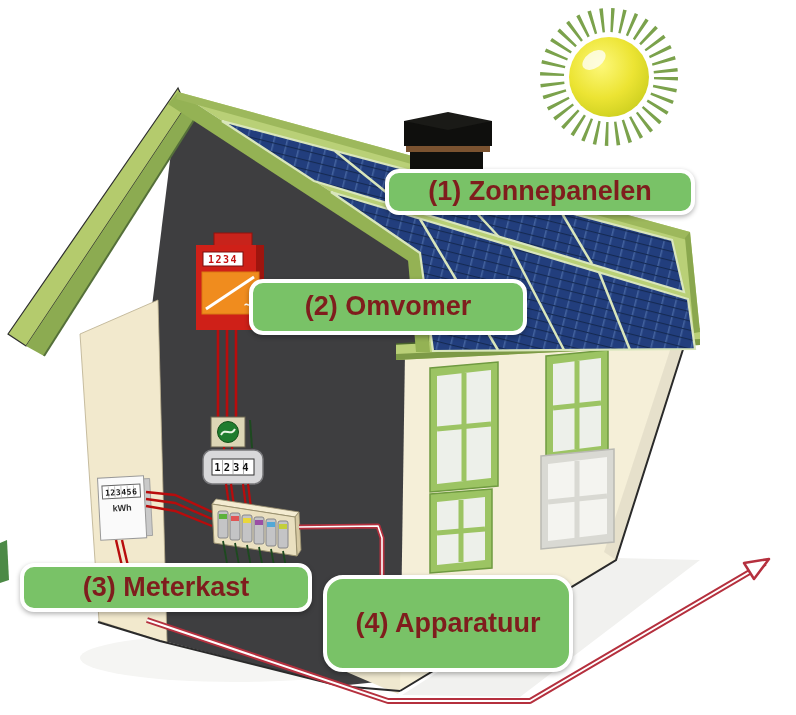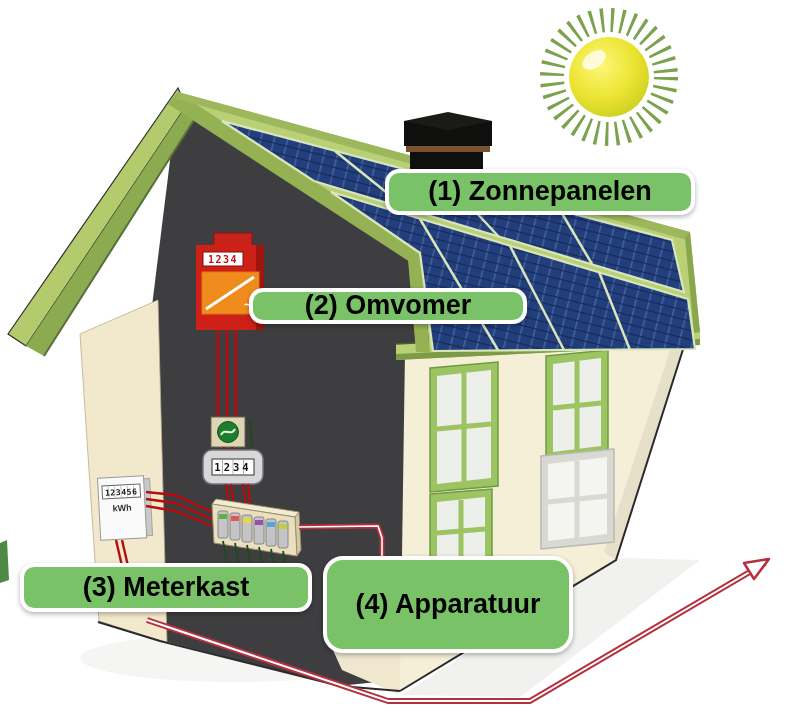--- a/index.html
+++ b/index.html
@@ -5,33 +5,33 @@
   html,body{margin:0;padding:0;background:#ffffff;}
   #stage{position:relative;width:796px;height:715px;overflow:hidden;background:#ffffff;
          font-family:"Liberation Sans", sans-serif;}
   #stage svg{position:absolute;left:0;top:0;}
   .callout{
     position:absolute;
     background:#79c267;
     border:4px solid #ffffff;
     border-radius:14px;
     box-shadow:0 2px 5px rgba(0,0,0,.30);
-    color:#000000;
+    color:#7f1d1d;
     font-weight:bold;
     font-size:27px;
     line-height:1.3;
     display:flex;
     flex-direction:column;
     align-items:center;
     justify-content:center;
     text-align:right;
     box-sizing:border-box;
     white-space:nowrap;
   }
-  #label4{border-radius:20px;}
+  #label4{border-radius:20px;margin-top:19px;}
   .digits{font-family:"DejaVu Sans Mono", monospace;font-weight:bold;}
 </style>
 </head>
 <body>
 
 <div id="stage">
 
 <svg width="796" height="715" viewBox="0 0 796 715">
   <defs>
     <radialGradient id="sunGrad" cx="40%" cy="35%" r="75%">
@@ -229,21 +229,21 @@
     <polyline points="147,620 388,701 530,701 765,563" fill="none" stroke="#b5303e" stroke-width="6" stroke-linejoin="round"></polyline>
     <polyline points="147,620 388,701 530,701 765,563" fill="none" stroke="#ffffff" stroke-width="2" stroke-linejoin="round"></polyline>
     <polygon points="769,559 754,579 744,563" fill="#ffffff" stroke="#b5303e" stroke-width="2.5" stroke-linejoin="round"></polygon>
   </g>
 </svg>
 
 <div class="callout" id="label1" style="left:385px;top:169px;width:310px;height:46px;">
   <span>(1) Zonnepanelen</span>
 </div>
 
-<div class="callout" id="label2" style="left:249px;top:288px;width:278px;height:36px;">
+<div class="callout" id="label2" style="left:249px;top:279px;width:278px;height:56px;">
   <span>(2) Omvomer</span>
 </div>
 
 <div class="callout" id="label3" style="left:20px;top:563px;width:292px;height:49px;">
   <span>(3) Meterkast</span>
 </div>
 
 <div class="callout" id="label4" style="left:323px;top:556px;width:250px;height:97px;">
   <span>(4) Apparatuur</span>
 </div>

